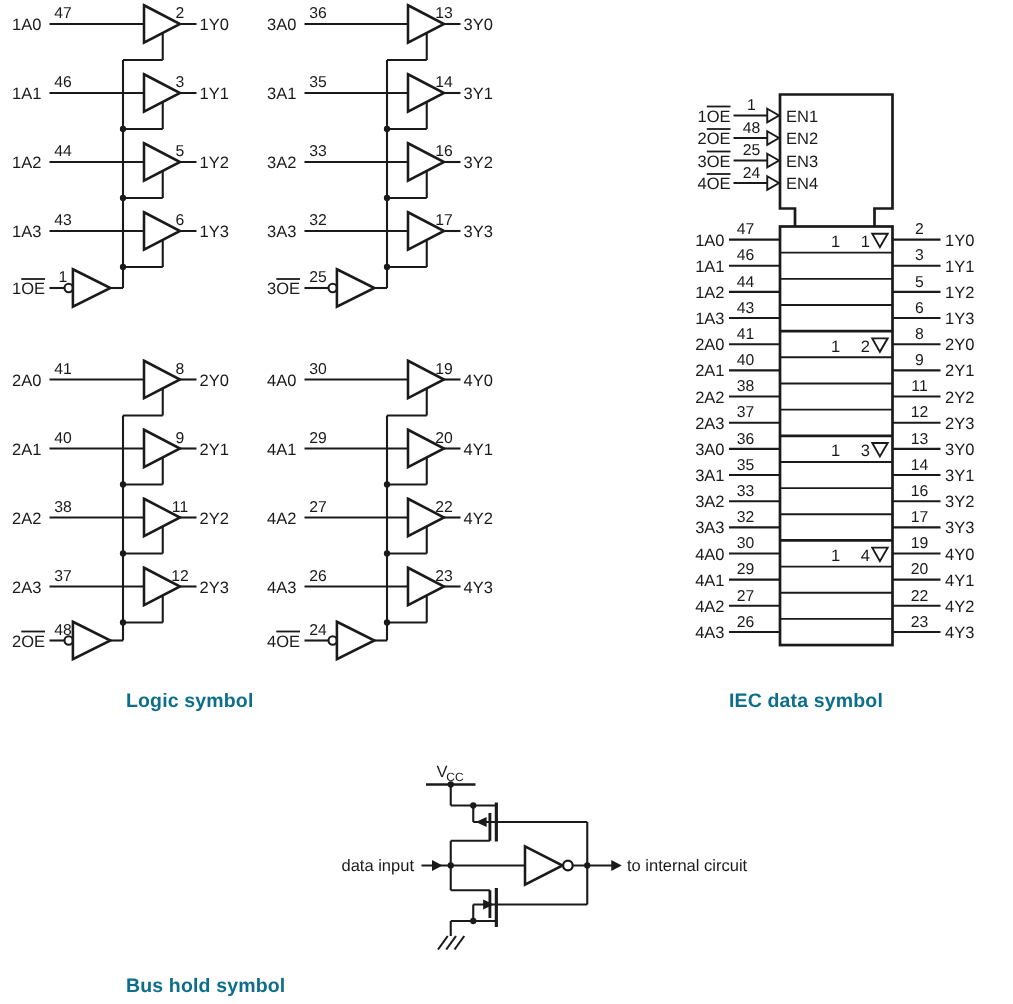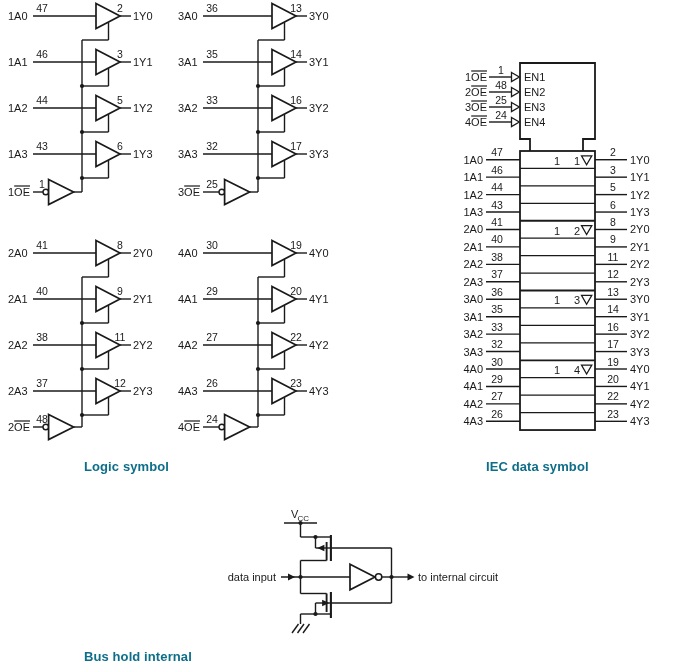--- a/index.html
+++ b/index.html
@@ -1,18 +1,19 @@
 <!DOCTYPE html>
 <html><head>
 <meta charset="utf-8">
 <style>
   html,body{margin:0;padding:0;background:#fff;}
   .canvas{
     position:relative;width:675px;height:669px;background:#fff;overflow:hidden;
     font-family:"Liberation Sans","DejaVu Sans",sans-serif;
+    border-radius:27px;
   }
   .canvas svg{position:absolute;left:0;top:0;}
   .caption{
     position:absolute;font-size:13px;font-weight:bold;letter-spacing:.1px;
     font-family:Liberation Sans, sans-serif;
     padding-left:46px;
   }
 </style>
 </head>
 <body>
@@ -406,14 +407,14 @@
         <line x1="300.5" y1="614" x2="300.5" y2="624" stroke="#1a1a1a" stroke-width="1.4"></line>
         <g>
           <line x1="292" y1="633" x2="298.5" y2="624" stroke="#1a1a1a" stroke-width="1.4"></line>
           <line x1="297.5" y1="633" x2="304" y2="624" stroke="#1a1a1a" stroke-width="1.4"></line>
           <line x1="303" y1="633" x2="309.5" y2="624" stroke="#1a1a1a" stroke-width="1.4"></line>
         </g>
       </g>
     </svg>
   <div class="caption" style="left: 38px; top: 459px; color: rgb(13, 110, 138);">Logic symbol</div>
   <div class="caption" style="left: 440px; top: 459px; color: rgb(13, 110, 138);">IEC data symbol</div>
-  <div class="caption" style="left: 38px; top: 649px; color: rgb(13, 110, 138);">Bus hold internal</div>
+  <div class="caption" style="left: 38px; top: 649px; color: rgb(13, 110, 138);">Bus hold symbol</div>
 </div>
 
 </body></html>

